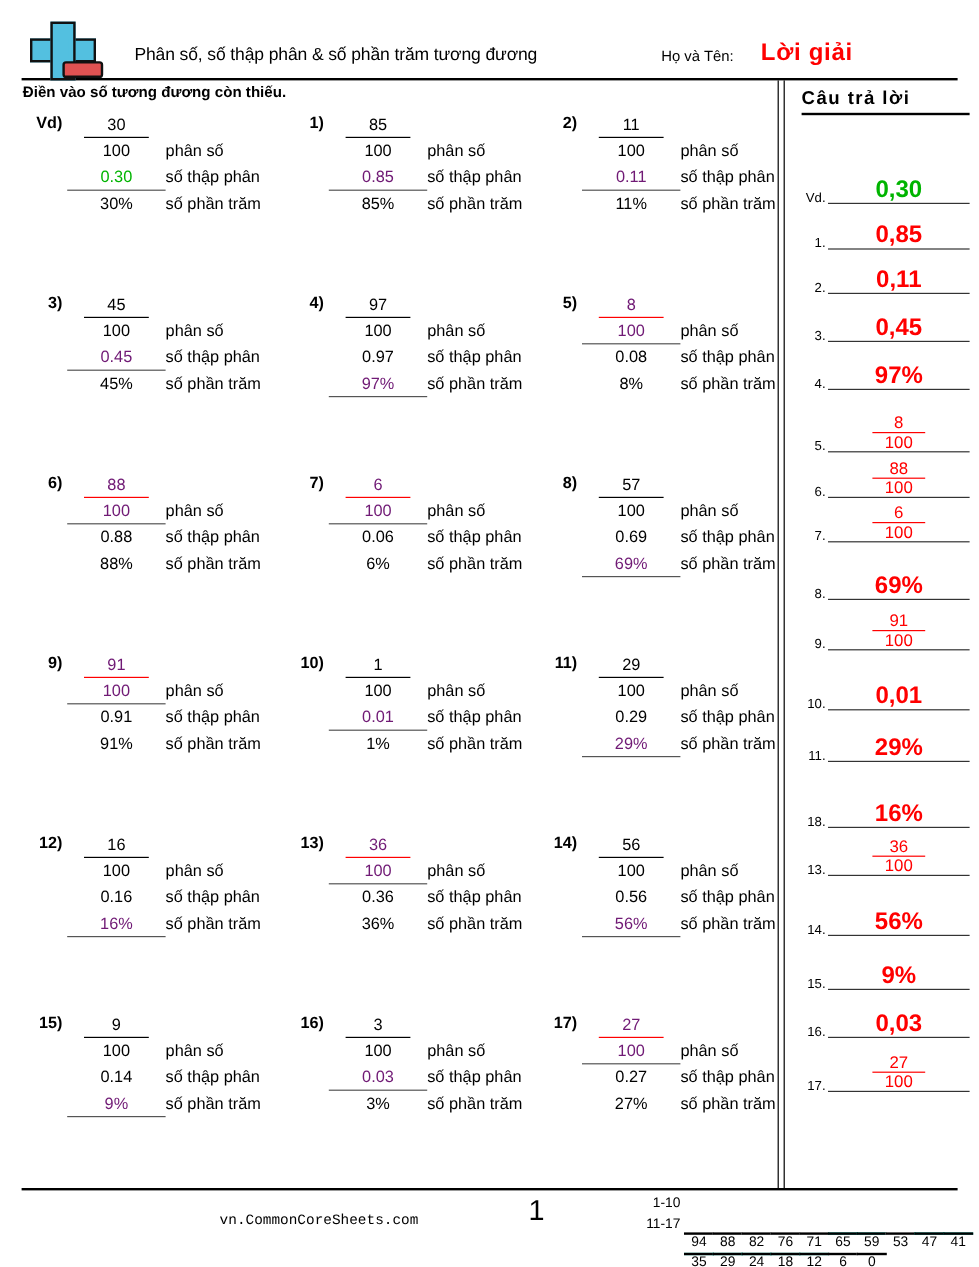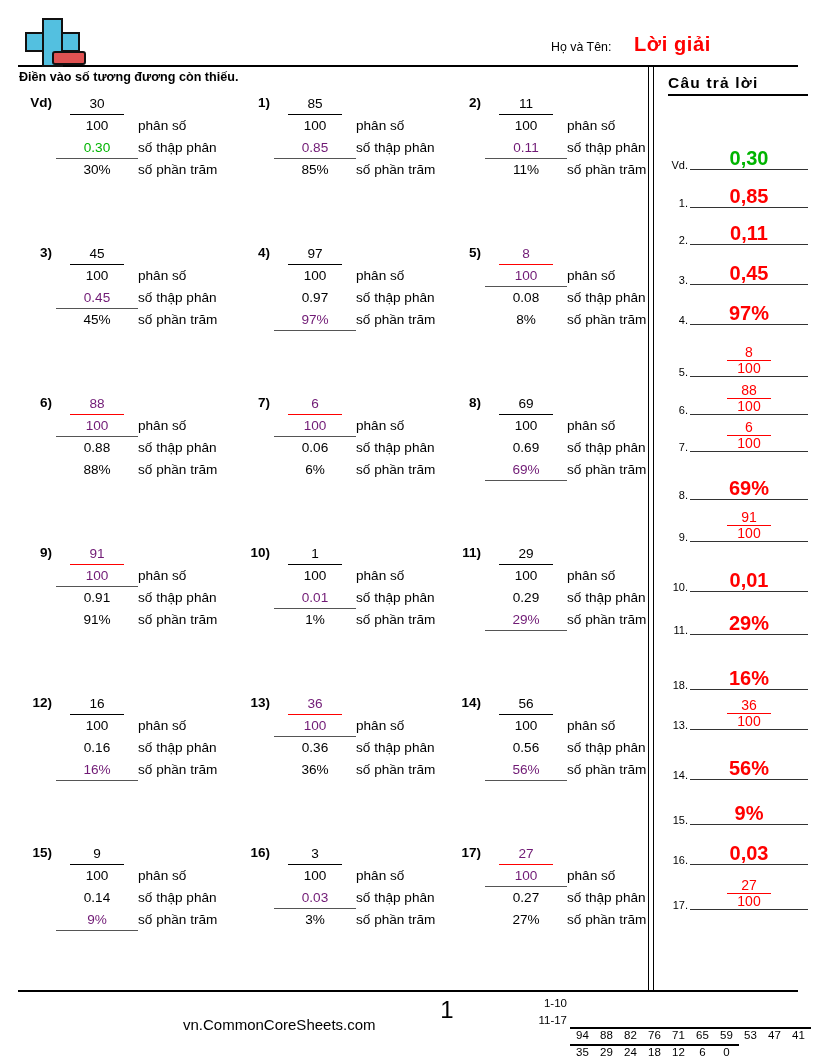--- a/index.html
+++ b/index.html
@@ -282,23 +282,24 @@
     border-radius: 12px;
     display: flex;
     align-items: center;
     justify-content: center;
     font-size: 16px;
     font-weight: bold;
     white-space: nowrap;
   }
   #site-url {
     position: absolute;
-    left: 183px; top: 26px;
-    font-size: 15px;
-    white-space: nowrap;
+    left: 183px; top: 20px;
+    font-size: 12px;
+    white-space: nowrap;
+    font-family: Liberation Mono, monospace;
   }
   #page-number {
     position: absolute;
     left: 432px; top: 6px;
     width: 30px;
     text-align: center;
     font-size: 24px;
     white-space: nowrap;
   }
   #score-table {
@@ -336,20 +337,21 @@
 </head>
 <body>
 
 <div id="header">
   <div id="logo-mark">
     <div class="logo-plus-h"></div>
     <div class="logo-plus-v"></div>
     <div class="logo-plus-fill"></div>
     <div class="logo-minus"></div>
   </div>
+  <div id="header-title">Phân số, số thập phân &amp; số phần trăm tương đương</div>
   <div id="name-label">Họ và Tên:</div>
   <div id="name-value">Lời giải</div>
   <div id="header-rule"></div>
   <div id="instruction">Điền vào số tương đương còn thiếu.</div>
 </div>
 
 <div id="divider">
   <div class="bar b1"></div>
   <div class="bar b2"></div>
 </div>
@@ -476,21 +478,21 @@
         <div class="labels">
           <div class="lab l0">&nbsp;</div>
           <div class="lab">phân số</div>
           <div class="lab">số thập phân</div>
           <div class="lab">số phần trăm</div>
         </div>
       </div>
       <div class="prob c2">
         <div class="pnum">8)</div>
         <div class="stack">
-          <div class="cell numer"><span class="v">69</span></div>
+          <div class="cell numer"><span class="v">57</span></div>
           <div class="cell"><span class="v">100</span></div>
           <div class="cell"><span class="v">0.69</span></div>
           <div class="cell blank"><span class="v red">69%</span></div>
         </div>
         <div class="labels">
           <div class="lab l0">&nbsp;</div>
           <div class="lab">phân số</div>
           <div class="lab">số thập phân</div>
           <div class="lab">số phần trăm</div>
         </div>

